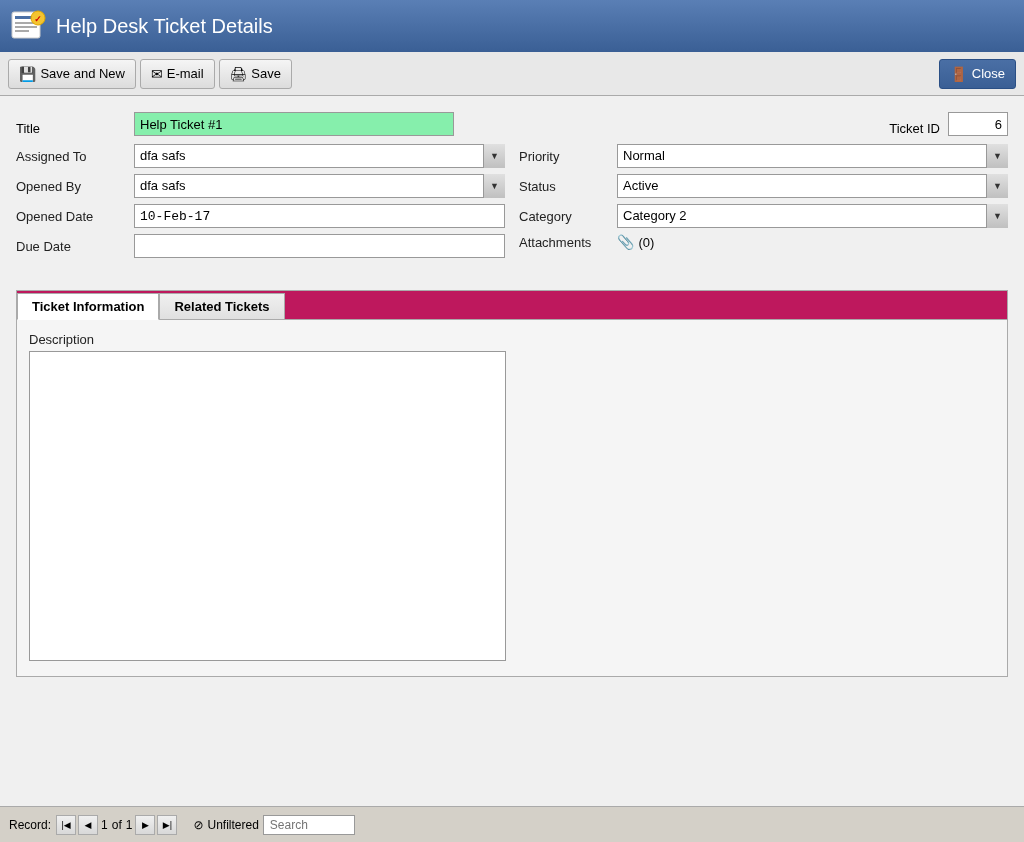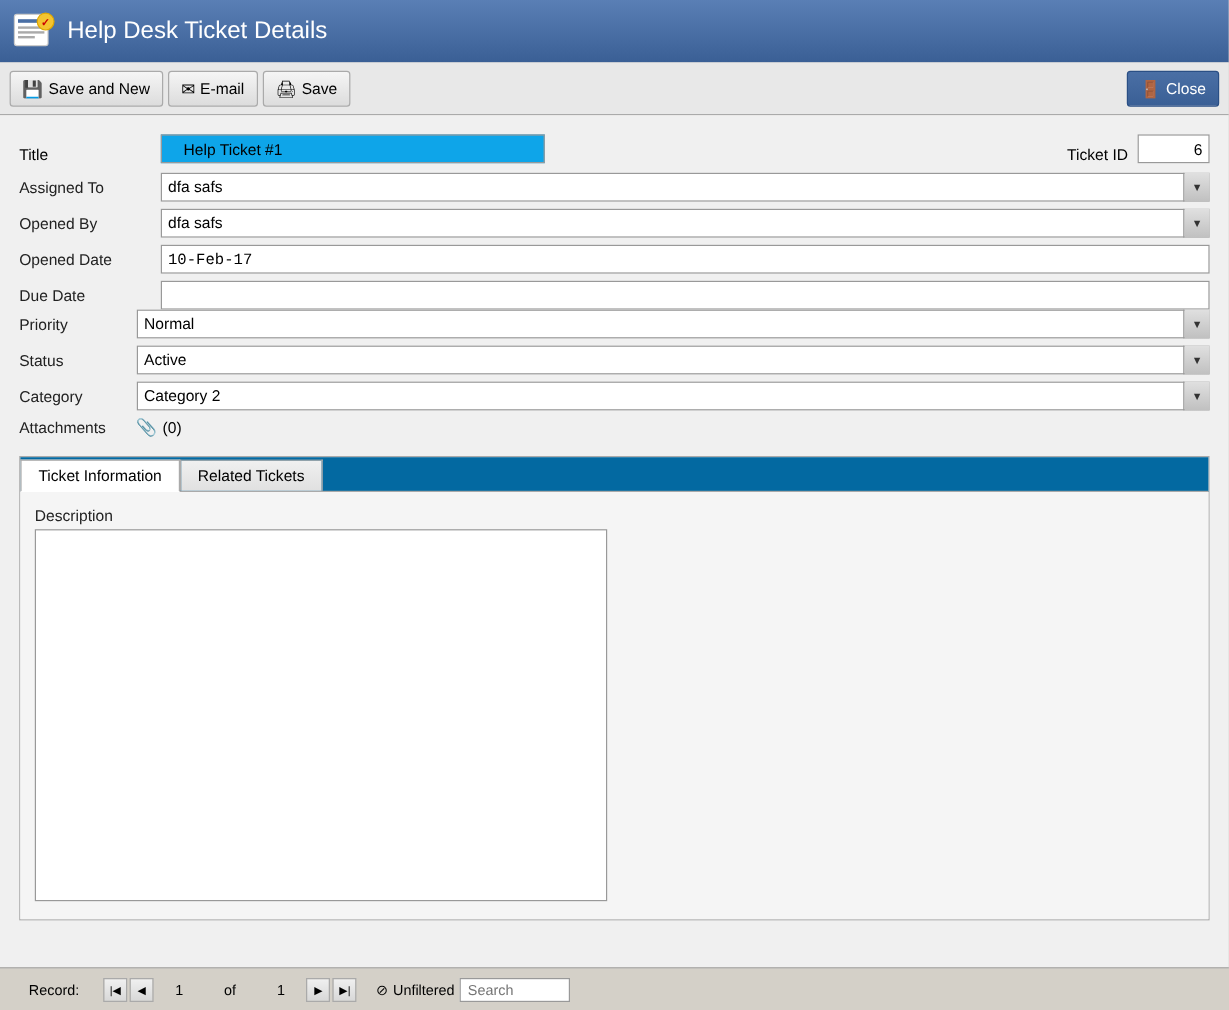--- a/index.html
+++ b/index.html
@@ -68,23 +68,23 @@
     
     .main-content {
       background: #f0f0f0;
       padding: 16px;
       height: calc(842px - 52px - 44px - 36px);
     }
 
     
     .form-section {
       display: grid;
-      grid-template-columns: 1fr;
+      grid-template-columns: 1fr 1fr;
       gap: 0 14px;
-      margin-bottom: 16px;
+      margin-bottom: 32px;
     }
     .form-left, .form-right {
       display: flex;
       flex-direction: column;
       gap: 6px;
     }
     .form-row {
       display: flex;
       align-items: center;
       gap: 8px;
@@ -155,22 +155,22 @@
       margin-bottom: 8px;
     }
     .title-label {
       width: 110px;
       font-size: 13px;
       flex-shrink: 0;
     }
     .title-input {
       width: 320px;
       border: 1px solid #999;
-      background: #0ea5e9;
-      padding: 2px 18px;
+      background: #86efac;
+      padding: 2px 5px;
       height: 24px;
       font-size: 13px;
     }
     .ticket-id-label {
       margin-left: auto;
       font-size: 13px;
     }
     .ticket-id-input {
       width: 60px;
       border: 1px solid #999;
@@ -191,22 +191,23 @@
     .paperclip-icon { font-size: 14px; }
 
     
     .tab-panel {
       background: white;
       border: 1px solid #aaa;
       margin-top: 10px;
     }
     .tab-header {
       display: flex;
-      background: #0369a1;
+      background: #be185d;
       border-bottom: 1px solid #aaa;
+      font-weight: bold;
     }
     .tab-item {
       padding: 5px 14px;
       border: 1px solid #aaa;
       border-bottom: none;
       background: linear-gradient(to bottom, #f0f0f0, #e0e0e0);
       cursor: pointer;
       font-size: 13px;
       margin-top: 2px;
     }
@@ -283,21 +284,21 @@
       width: 20px;
       height: 20px;
       display: flex;
       align-items: center;
       justify-content: center;
       cursor: pointer;
       font-size: 9px;
     }
     .record-text {
       font-size: 12px;
-      margin: 0 16px;
+      margin: 0 1px;
     }
     .status-filter {
       font-size: 12px;
       margin-left: 12px;
       display: flex;
       align-items: center;
       gap: 4px;
     }
     .filter-icon {
       font-size: 12px;

